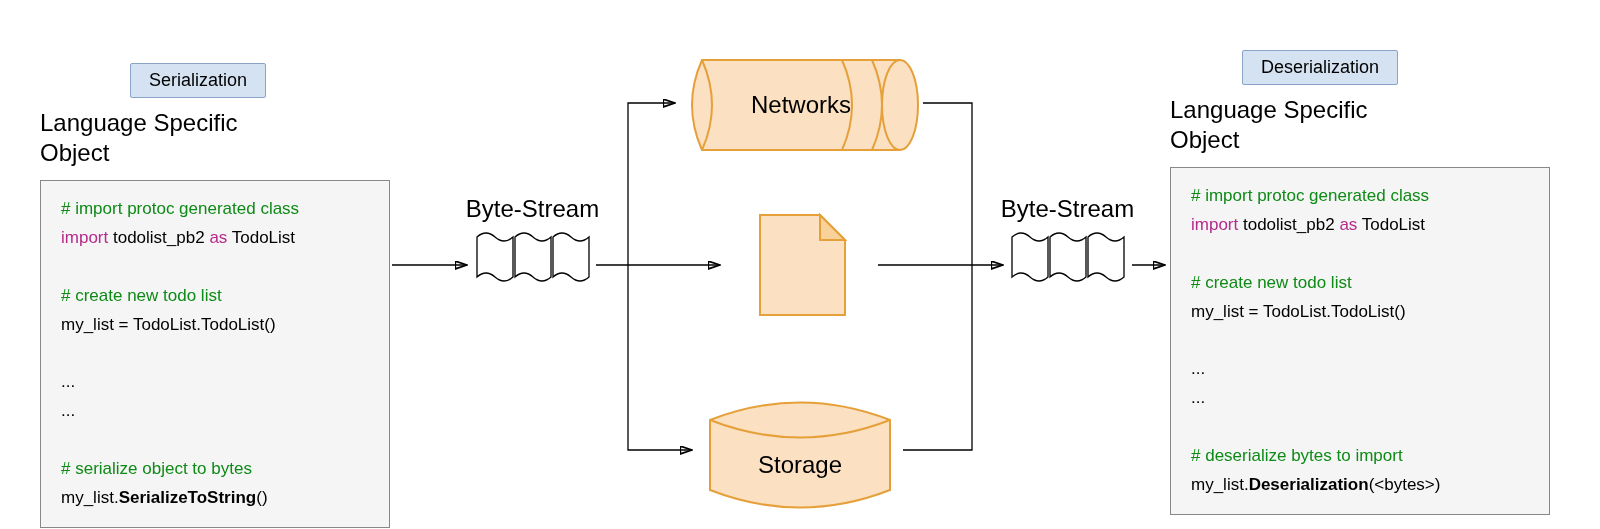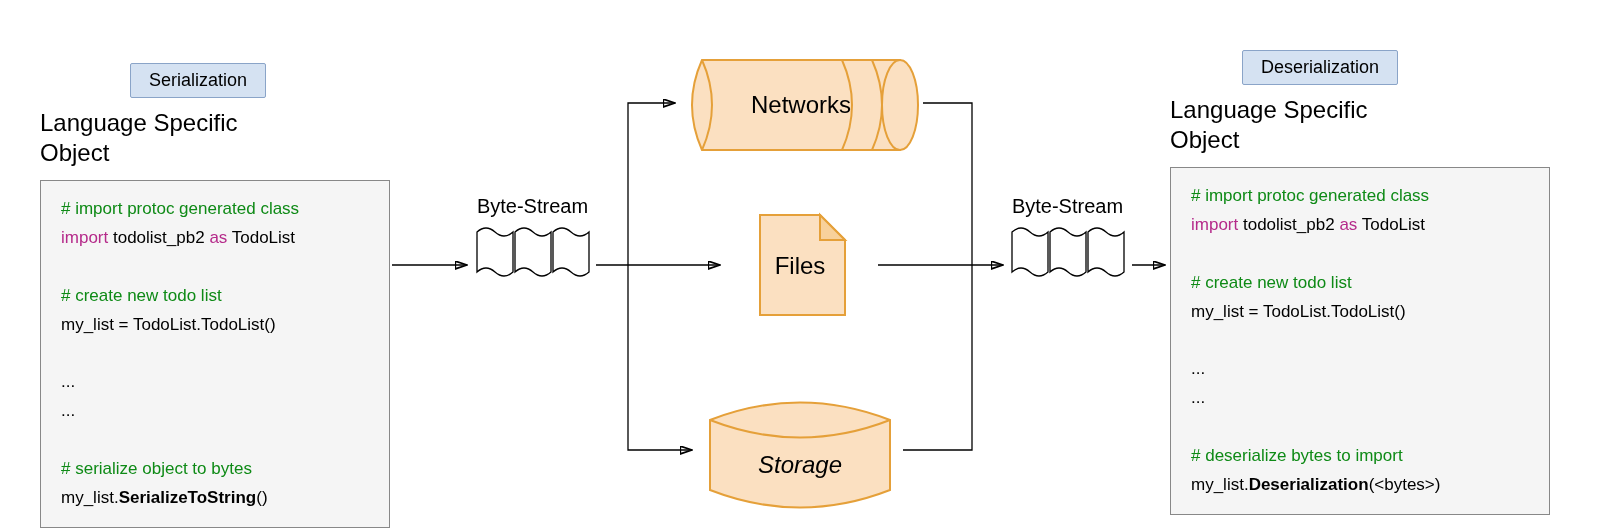--- a/index.html
+++ b/index.html
@@ -44,37 +44,37 @@
     width: 100%;
   }
   .cmt { color: #0e8a16; }
   .kw  { color: #b52a8a; }
   .bold { font-weight: bold; }
 
   
   .bytestream { position: absolute; width: 185px; text-align: center; }
   .bs-left  { left: 440px; top: 195px; }
   .bs-right { left: 975px; top: 195px; }
-  .bs-label { font-size: 20px; margin-bottom: 6px; }
+  .bs-label { font-size: 24px; margin-bottom: 6px; }
   .bs-docs { display: flex; justify-content: center; gap: 0; }
 
   
   .mid { position: absolute; text-align: center; }
   .mid-net   { left: 682px; top: 55px;  width: 238px; }
   .mid-files { left: 725px; top: 210px; width: 150px; }
   .mid-store { left: 700px; top: 395px; width: 200px; }
   .mid-label {
     position: absolute;
     left: 0; right: 0;
     font-size: 24px;
     pointer-events: none;
   }
   .mid-net .mid-label   { top: 36px; }
   .mid-files .mid-label { top: 42px; }
-  .mid-store .mid-label { top: 56px; font-style: italic; }
+  .mid-store .mid-label { top: 56px; }
 
   
   svg.lines { position: absolute; left: 0; top: 0; width: 1600px; height: 529px; pointer-events: none; }
   svg.lines path, svg.lines line { stroke: #000; stroke-width: 1.3; fill: none; }
 </style>
 </head>
 <body>
 
 <svg class="lines">
   <defs>
@@ -178,21 +178,20 @@
 </div>
 
 <div class="mid mid-files">
   <svg width="150" height="110">
     <g fill="#fbe0c1" stroke="#e5a039" stroke-width="2">
       <path d="M35 5 H95 L120 30 V105 H35 Z"></path>
       <path d="M95 5 V30 H120" fill="#fbe0c1"></path>
       <path d="M95 5 L120 30 L95 30 Z" fill="#f8d19b"></path>
     </g>
   </svg>
-  <div class="mid-label">Files</div>
 </div>
 
 <div class="mid mid-store">
   <svg width="200" height="120">
     <g fill="#fbe0c1" stroke="#e5a039" stroke-width="2">
       <path d="M10 25 Q100 -10 190 25 V95 Q100 130 10 95 Z"></path>
       <path d="M10 25 Q100 60 190 25" fill="none"></path>
     </g>
   </svg>
   <div class="mid-label">Storage</div>

